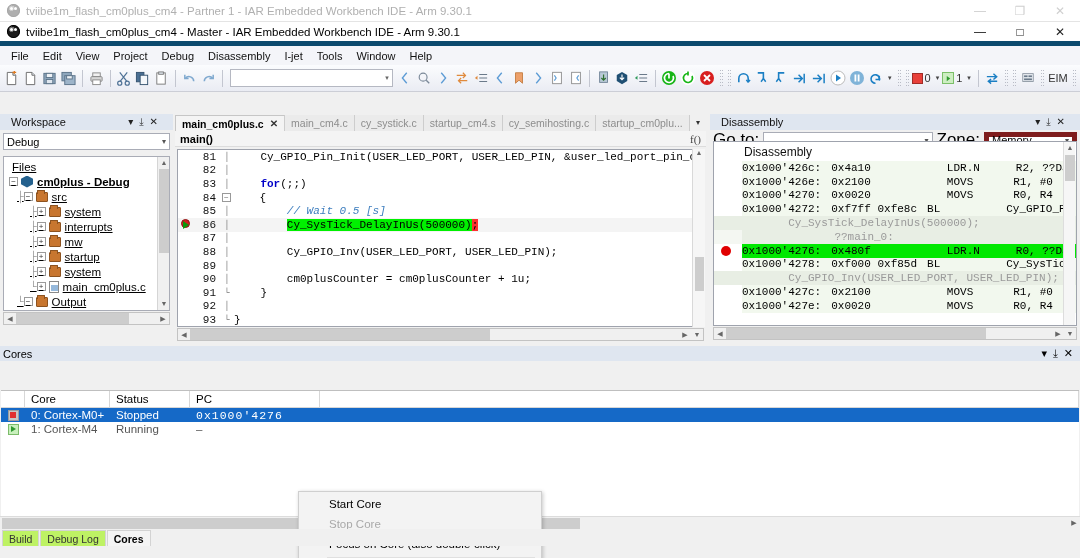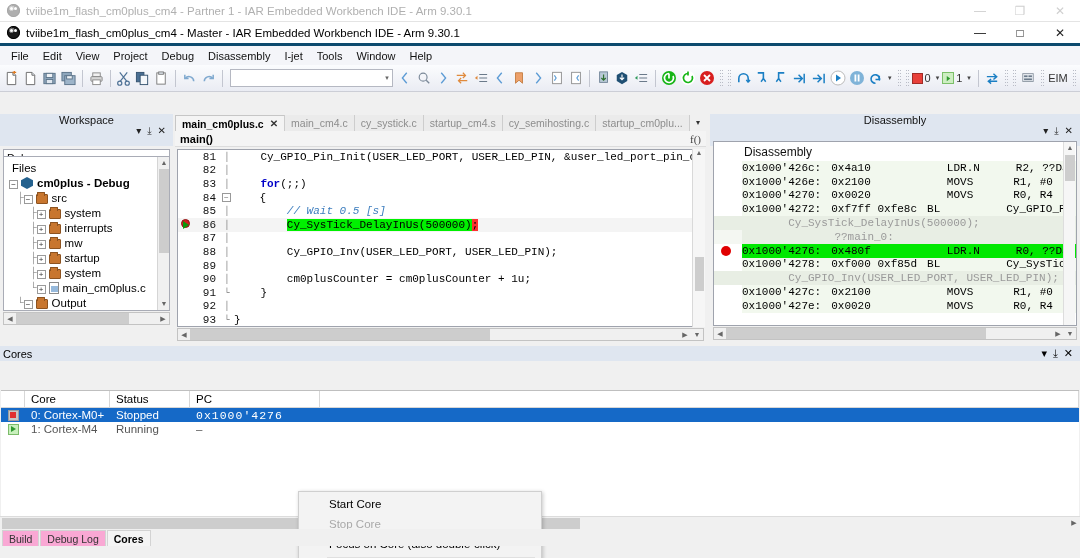--- a/index.html
+++ b/index.html
@@ -21,21 +21,21 @@
   }
   .bgwin .tbar-title { color:#b0b0b0; font-size:11.5px; margin-left:6px; }
   .bgwin .wbtns { margin-left:auto; display:flex; }
   .bgwin .wbtn { width:40px; height:21px; display:flex; align-items:center; justify-content:center; color:#cfcfcf; font-size:12px; }
 
   
   .mainwin { position:absolute; left:0; top:22px; width:1080px; height:536px; background:#f0f0f0; }
 
   .titlebar {
     height:24px; background:#ffffff; display:flex; align-items:center;
-    border-bottom:3px solid #0c4a6e;
+    border-bottom:5px solid #0c4a6e;
   }
   .titlebar .tbar-title { font-size:11.5px; color:#000; margin-left:6px; }
   .titlebar .wbtns { margin-left:auto; display:flex; }
   .titlebar .wbtn { width:40px; height:23px; display:flex; align-items:center; justify-content:center; color:#222; font-size:12px; }
   .appicon { width:13px; height:13px; margin-left:7px; border-radius:50%;
     background:radial-gradient(circle at 35% 32%, #6d6d6d 0 22%, #1b1b1b 23% 100%);
     box-shadow: inset 0 0 0 1px #000; flex:0 0 auto; position:relative; }
   .appicon::before, .appicon::after { content:""; position:absolute; width:3px; height:3px; background:#fff; border-radius:50%; top:3px; }
   .appicon::before { left:2.5px; } .appicon::after { left:7px; }
   .appicon.dim { filter: grayscale(1) opacity(.35); }
@@ -59,34 +59,34 @@
   .tb-combo .car { font-size:7px; color:#666; }
   .tb-text { font-size:11px; color:#333; padding:0 2px; }
   .cnt-chip { display:flex; align-items:center; }
   .sqred { width:11px; height:11px; background:#e8403a; border:1px solid #a02c27; }
   .sqgrn { width:12px; height:12px; background:#cdeec2; border:1px solid #7bbf69; display:flex; align-items:center; justify-content:center; }
   .caretdn { font-size:7px; color:#444; margin:0 3px; }
 
   
   .body { position:absolute; left:0; top:92px; width:1080px; height:415px; }
 
-  .panel-title { height:32px; background:#dfe6f0; display:flex; align-items:center; padding:0 3px;
-                 font-size:11px; color:#111;flex-direction:column; }
+  .panel-title { height:16px; background:#dfe6f0; display:flex; align-items:center; padding:0 11px;
+                 font-size:11px; color:#111; }
   .panel-title .ctrls { margin-left:auto; display:flex; gap:6px; padding-right:4px; align-items:center; }
   .panel-title .ctrl { font-size:10px; color:#222; line-height:1; }
 
   
   .ws { position:absolute; left:0; top:0; width:173px; height:230px; background:#f0f0f0; }
   .ws-combo { margin:3px 3px 2px 3px; height:17px; background:#fff; border:1px solid #a9acb6;
               display:flex; align-items:center; padding:0 3px; font-size:11px; }
   .ws-combo .car { margin-left:auto; font-size:8px; color:#555; }
   .ws-tree { position:absolute; left:3px; top:42px; width:167px; height:155px; background:#fff;
              border:1px solid #a9acb6; overflow:hidden; font-size:11.5px; }
   .tree-inner { padding:2px 0 0 0; position:relative; }
-  .trow { height:15px; display:flex; align-items:flex-end; white-space:nowrap; padding-left:4px; }
+  .trow { height:15px; display:flex; align-items:center; white-space:nowrap; padding-left:4px;text-decoration:underline; }
   .tg { width:9px; height:9px; border:1px solid #9a9a9a; background:#fff; font-size:8px; line-height:7px;
         text-align:center; color:#333; margin-right:3px; flex:0 0 auto; }
   .tline { color:#999; font-family:"Liberation Mono",monospace; font-size:11px; margin-right:0px; }
   .folder { width:12px; height:10px; margin-right:4px; flex:0 0 auto; position:relative;
             background:#c8762f; border:1px solid #8d5320; border-radius:1px; }
   .folder::before { content:""; position:absolute; left:0; top:-3px; width:6px; height:3px; background:#c8762f; border:1px solid #8d5320; border-bottom:none; border-radius:1px 1px 0 0; }
   .proj-ico { width:12px; height:12px; margin-right:4px; flex:0 0 auto;
     background:#24618e; clip-path: polygon(50% 0,100% 27%,100% 73%,50% 100%,0 73%,0 27%); }
   .cfile { width:10px; height:12px; margin-right:4px; flex:0 0 auto; background:#fff; border:1px solid #8a8a8a; position:relative; }
   .cfile::after { content:""; position:absolute; left:1px; top:3px; width:7px; height:6px; background:#3f7fbf; opacity:.55; }
@@ -193,21 +193,21 @@
   .ctxitem { height:20px; display:flex; align-items:center; font-size:11.5px; padding-left:0; }
   .ctxitem .chk { width:28px; text-align:center; font-size:11px; color:#1e5fa8; }
   .ctxitem .lb { padding-left:2px; }
   .ctxitem.disabled .lb { color:#a9a9a9; }
   .ctxsep { height:1px; background:#e0e0e0; margin:3px 6px 3px 28px; }
 
   
   .btabs { position:absolute; left:0; top:507px; width:1080px; height:17px; background:#f0f0f0;
            display:flex; align-items:flex-end; padding-left:2px; }
   .btab { height:16px; padding:0 6px; font-size:10.5px; display:flex; align-items:center;
-          background:#f9a8d4; border:1px solid #d3d3d3; border-bottom:none; margin-right:1px; color:#333; }
+          background:#bef264; border:1px solid #d3d3d3; border-bottom:none; margin-right:1px; color:#333; }
   .btab.active { background:#f4f4f4; font-weight:bold; color:#000; }
 </style>
 </head>
 <body>
 
 <div class="app">
 
   <div class="bgwin">
     <div class="appicon dim"></div>
     <div class="tbar-title">tviibe1m_flash_cm0plus_cm4 - Partner 1 - IAR Embedded Workbench IDE - Arm 9.30.1</div>

